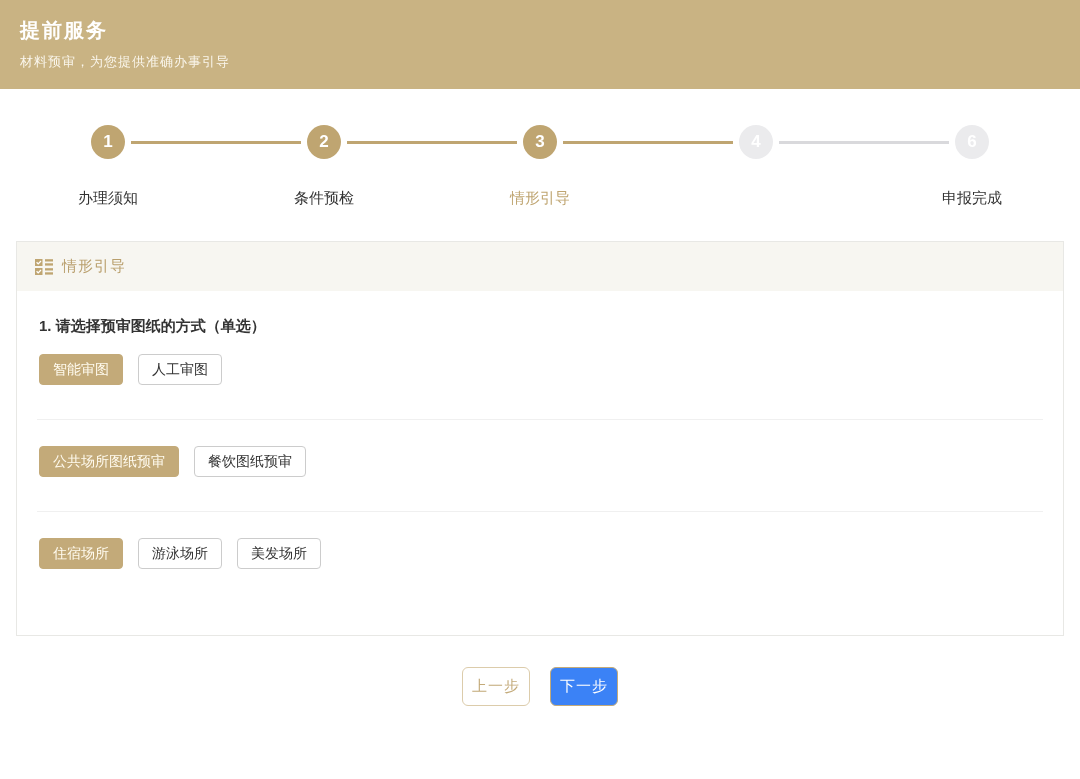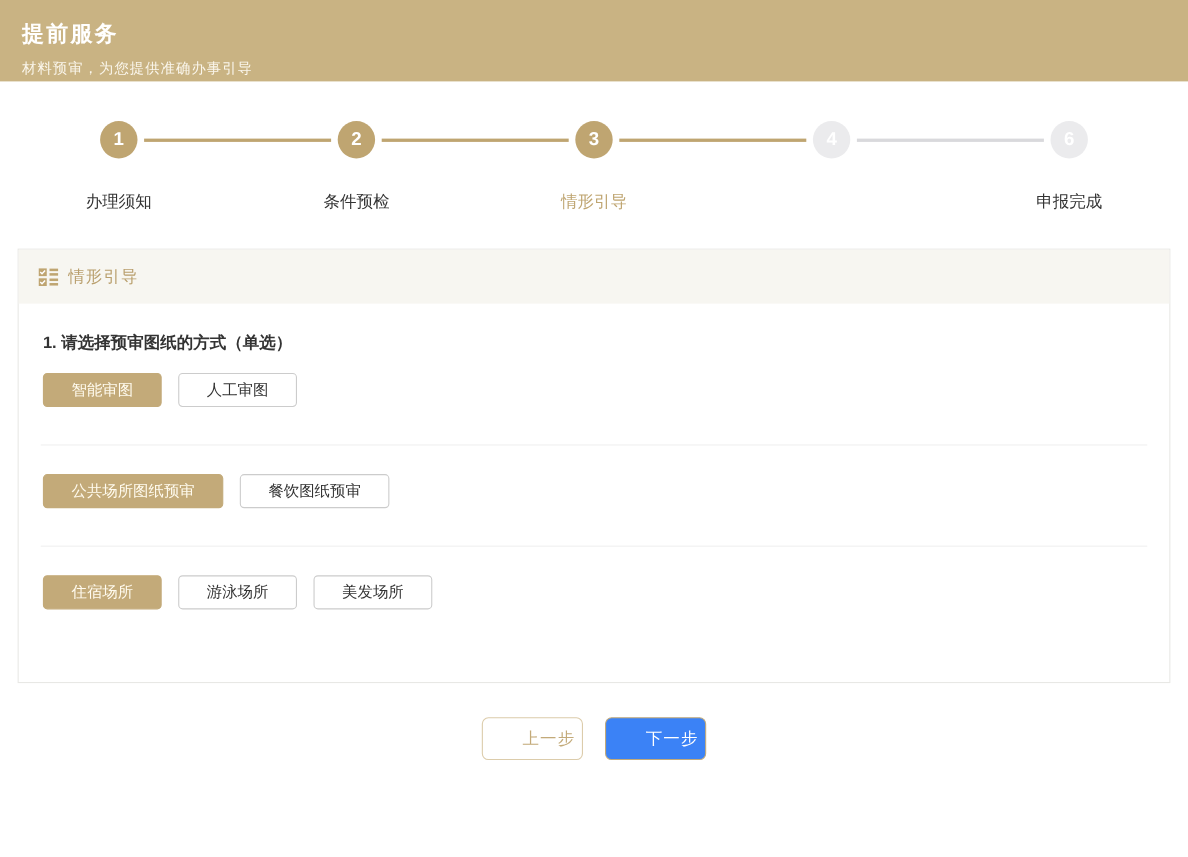--- a/index.html
+++ b/index.html
@@ -1,21 +1,21 @@
 <!DOCTYPE html>
 <html><head>
 <meta charset="utf-8">
 <style>
   html,body{margin:0;padding:0;}
   body{
     width:1080px;height:779px;background:#ffffff;overflow:hidden;
     font-family:"Liberation Sans","DejaVu Sans",sans-serif;color:#333;
   }
   
-  .banner{background:#c9b383;padding:17px 20px 3px;}
+  .banner{background:#c9b383;padding:17px 20px 18px;}
   .banner-title{color:#ffffff;font-size:20px;font-weight:bold;letter-spacing:2px;}
   .banner-subtitle{color:#faf6ec;font-size:13px;margin-top:9px;letter-spacing:1px;}
 
   
   .stepper{display:flex;margin-top:36px;}
   .step{flex:1;position:relative;text-align:center;}
   .step-circle{
     width:34px;height:34px;border-radius:50%;margin:0 auto;line-height:34px;
     color:#ffffff;font-weight:bold;font-size:17px;position:relative;z-index:1;
     background:#ebebed;
@@ -33,31 +33,31 @@
   .panel{margin:33px 16px 0;border:1px solid #e8e8e5;background:#fff;}
   .panel-header{background:#f7f6f1;padding:15px 18px;display:flex;align-items:center;}
   .panel-header .icon{width:18px;height:18px;margin-right:9px;display:inline-block;}
   .panel-title{color:#b99f6d;font-size:15px;letter-spacing:1px;}
   .panel-body{padding:0 20px;}
   .question{padding:26px 2px 34px;border-bottom:1px solid #f0f0f0;}
   .question:last-child{border-bottom:none;padding-bottom:66px;}
   .q-label{font-weight:bold;font-size:15px;color:#333;margin-bottom:18px;}
   .options{display:flex;gap:15px;}
   .chip{
-    height:31px;line-height:29px;padding:0 25px;border-radius:4px;font-size:14px;
+    height:31px;line-height:29px;padding:0 13px;border-radius:4px;font-size:14px;
     border:1px solid #cccccc;background:#ffffff;color:#333;cursor:pointer;
     box-sizing:border-box;font-family:inherit;
   }
   .chip.selected{background:#c3aa79;border-color:#c3aa79;color:#fffbef;}
 
   
   .footer{display:flex;justify-content:center;gap:20px;margin-top:31px;}
   .btn{
-    width:92px;height:39px;border-radius:6px;font-size:15px;cursor:pointer;
-    font-family:inherit;letter-spacing:1px;text-align:right;
+    width:68px;height:39px;border-radius:6px;font-size:15px;cursor:pointer;
+    font-family:inherit;letter-spacing:1px;
   }
   .btn-prev{background:#ffffff;border:1px solid #dcccab;color:#c3aa79;}
   .btn-next{background:#3b82f6;border:1px solid #c3aa79;color:#ffffff;}
 </style>
 </head>
 <body>
 
 <div class="banner">
   <div class="banner-title">提前服务</div>
   <div class="banner-subtitle">材料预审，为您提供准确办事引导</div>

